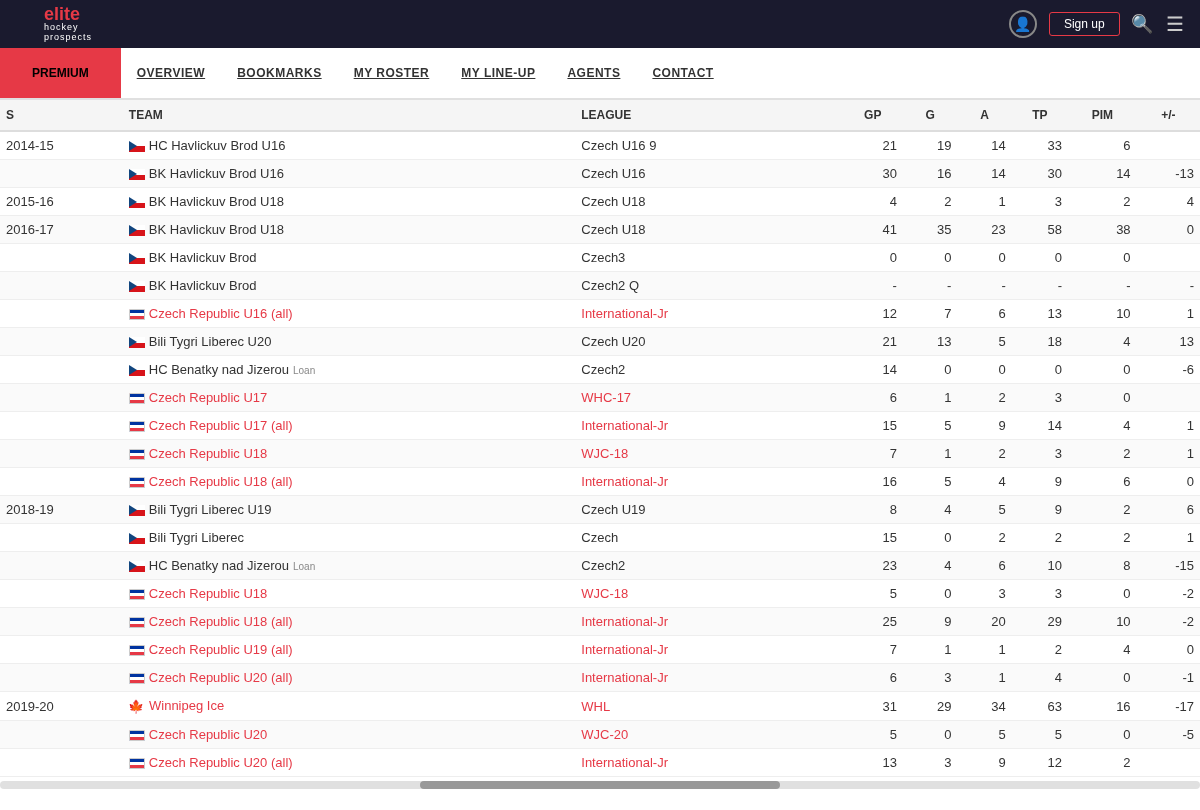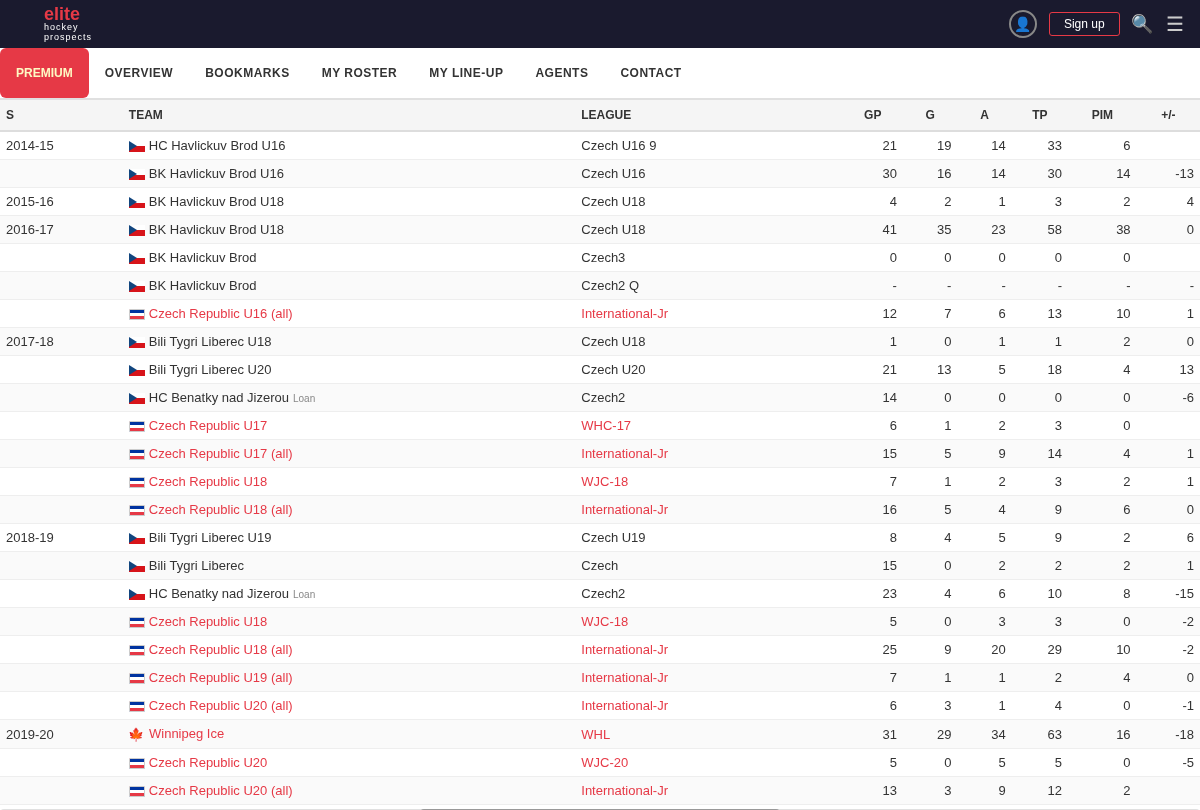--- a/index.html
+++ b/index.html
@@ -56,30 +56,30 @@
       padding: 0 0;
     }
     .nav-item {
       padding: 18px 16px;
       font-size: 12px;
       font-weight: 600;
       color: #333;
       cursor: pointer;
       text-transform: uppercase;
       letter-spacing: 0.5px;
+      text-decoration: underline;
     }
     .nav-premium {
       background: #e63946;
-      color: #fef9c3;
-      padding: 18px 16px;
+      color: #000000;
+      padding: 18px 32px;
       font-size: 12px;
       font-weight: 700;
       text-transform: uppercase;
       cursor: pointer;
-      border-radius: 6px;
     }
 
     
     .table-container {
       overflow-x: auto;
       width: 100%;
     }
     table {
       width: 100%;
       border-collapse: collapse;
@@ -268,33 +268,20 @@
     </td>
     <td class="league"><a class="league-link">International-Jr</a></td>
     <td class="num">12</td>
     <td class="num">7</td>
     <td class="num">6</td>
     <td class="num bold-num">13</td>
     <td class="num">10</td>
     <td class="num">1</td>
   </tr>
         <tr>
-    <td class="season">2017-18</td>
-    <td class="team-name">
-      <span class="cz-flag"></span><span style="">Bili Tygri Liberec U18</span>
-    </td>
-    <td class="league"><span>Czech U18</span></td>
-    <td class="num">1</td>
-    <td class="num">0</td>
-    <td class="num">1</td>
-    <td class="num bold-num">1</td>
-    <td class="num">2</td>
-    <td class="num">0</td>
-  </tr>
-        <tr>
     <td class="season"></td>
     <td class="team-name">
       <span class="cz-flag"></span><span style="">Bili Tygri Liberec U20</span>
     </td>
     <td class="league"><span>Czech U20</span></td>
     <td class="num">21</td>
     <td class="num">13</td>
     <td class="num">5</td>
     <td class="num bold-num">18</td>
     <td class="num">4</td>
@@ -460,21 +447,21 @@
     <td class="season">2019-20</td>
     <td class="team-name">
       <span class="ca-flag">🍁</span><span style="color:#e63946;cursor:pointer;">Winnipeg Ice</span>
     </td>
     <td class="league"><a class="league-link">WHL</a></td>
     <td class="num">31</td>
     <td class="num">29</td>
     <td class="num">34</td>
     <td class="num bold-num">63</td>
     <td class="num">16</td>
-    <td class="num">-18</td>
+    <td class="num">-17</td>
   </tr>
         <tr>
     <td class="season"></td>
     <td class="team-name">
       <span style="display:inline-block;width:16px;height:11px;vertical-align:middle;margin-right:4px;border-radius:1px;background:linear-gradient(to bottom,#0033a0 33%,#fff 33%,#fff 66%,#e63946 66%);border:1px solid #ccc;"></span><span style="color:#e63946;cursor:pointer;">Czech Republic U20</span>
     </td>
     <td class="league"><a class="league-link">WJC-20</a></td>
     <td class="num">5</td>
     <td class="num">0</td>
     <td class="num">5</td>

